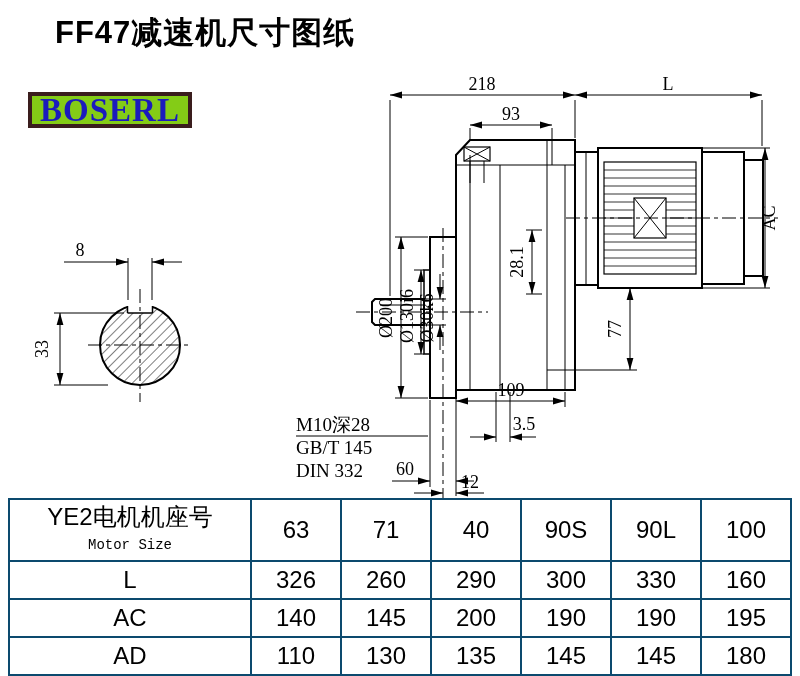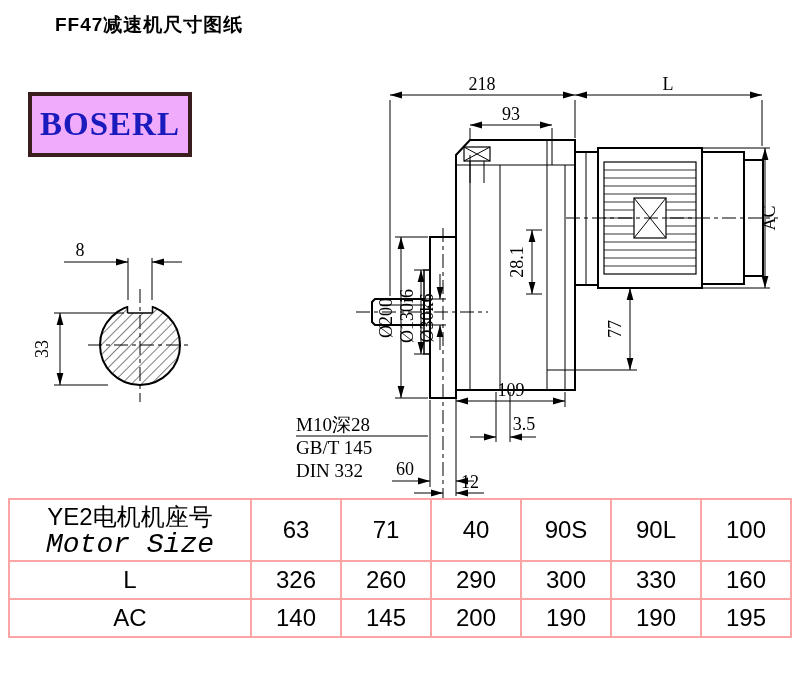--- a/index.html
+++ b/index.html
@@ -1,35 +1,35 @@
 <!DOCTYPE html>
 <html><head>
 <meta charset="utf-8">
 <style>
   * { margin:0; padding:0; box-sizing:border-box; }
   html,body { width:800px; height:676px; }
   body { position:relative; background:#fff; font-family:"Liberation Sans",sans-serif; overflow:hidden; color:#000; }
 
-  .title { position:absolute; left:55px; top:12px; font-size:19px; font-weight:bold; letter-spacing:1px; }
-
-  .logo { position:absolute; left:28px; top:92px; width:164px; height:65px;
-          border:4px solid #3a1d1d; display:flex; align-items:center; justify-content:center; background:#f0abfc; }
+  .title { position:absolute; left:55px; top:12px; font-size:31px; font-weight:bold; letter-spacing:1px; }
+
+  .logo { position:absolute; left:28px; top:92px; width:164px; height:36px;
+          border:4px solid #3a1d1d; display:flex; align-items:center; justify-content:center; background:#84cc16; }
   .logo span { font-family:"Liberation Serif",serif; font-weight:bold; font-size:33px; color:#1b1bbd; letter-spacing:1px; }
 
   svg.drawing { position:absolute; left:0; top:0; }
   .dim { font-family:"Liberation Serif",serif; font-size:18px; fill:#000; }
   .note { font-family:"Liberation Serif",serif; font-size:19px; fill:#000; }
 
   table.spec { position:absolute; left:8px; top:498px; width:784px; border-collapse:collapse; table-layout:fixed; background:#fff; }
-  .spec th, .spec td { border:2px solid #fca5a5; text-align:center; vertical-align:middle;
+  .spec th, .spec td { border:2px solid #0c4a6e; text-align:center; vertical-align:middle;
                        font-size:24px; font-weight:normal; padding:0; }
   .spec tr.hdr th { height:62px; }
   .spec tr.datarow td { height:38px; }
   .hdr-cn { font-size:24px; line-height:30px; }
-  .hdr-en { font-family:"Liberation Mono",monospace; font-size:28px; line-height:26px;font-style:italic; }
+  .hdr-en { font-family:"Liberation Mono",monospace; font-size:14px; line-height:26px; }
 </style>
 </head>
 <body>
 
 <div class="title">FF47减速机尺寸图纸</div>
 
 <div class="logo">
   <span>BOSERL</span>
 </div>
 
@@ -206,14 +206,23 @@
   </tr>
   <tr class="datarow">
     <td>AC</td>
     <td>140</td>
     <td>145</td>
     <td>200</td>
     <td>190</td>
     <td>190</td>
     <td>195</td>
   </tr>
+  <tr class="datarow">
+    <td>AD</td>
+    <td>110</td>
+    <td>130</td>
+    <td>135</td>
+    <td>145</td>
+    <td>145</td>
+    <td>180</td>
+  </tr>
 </tbody>
   </table>
 
 </body></html>

